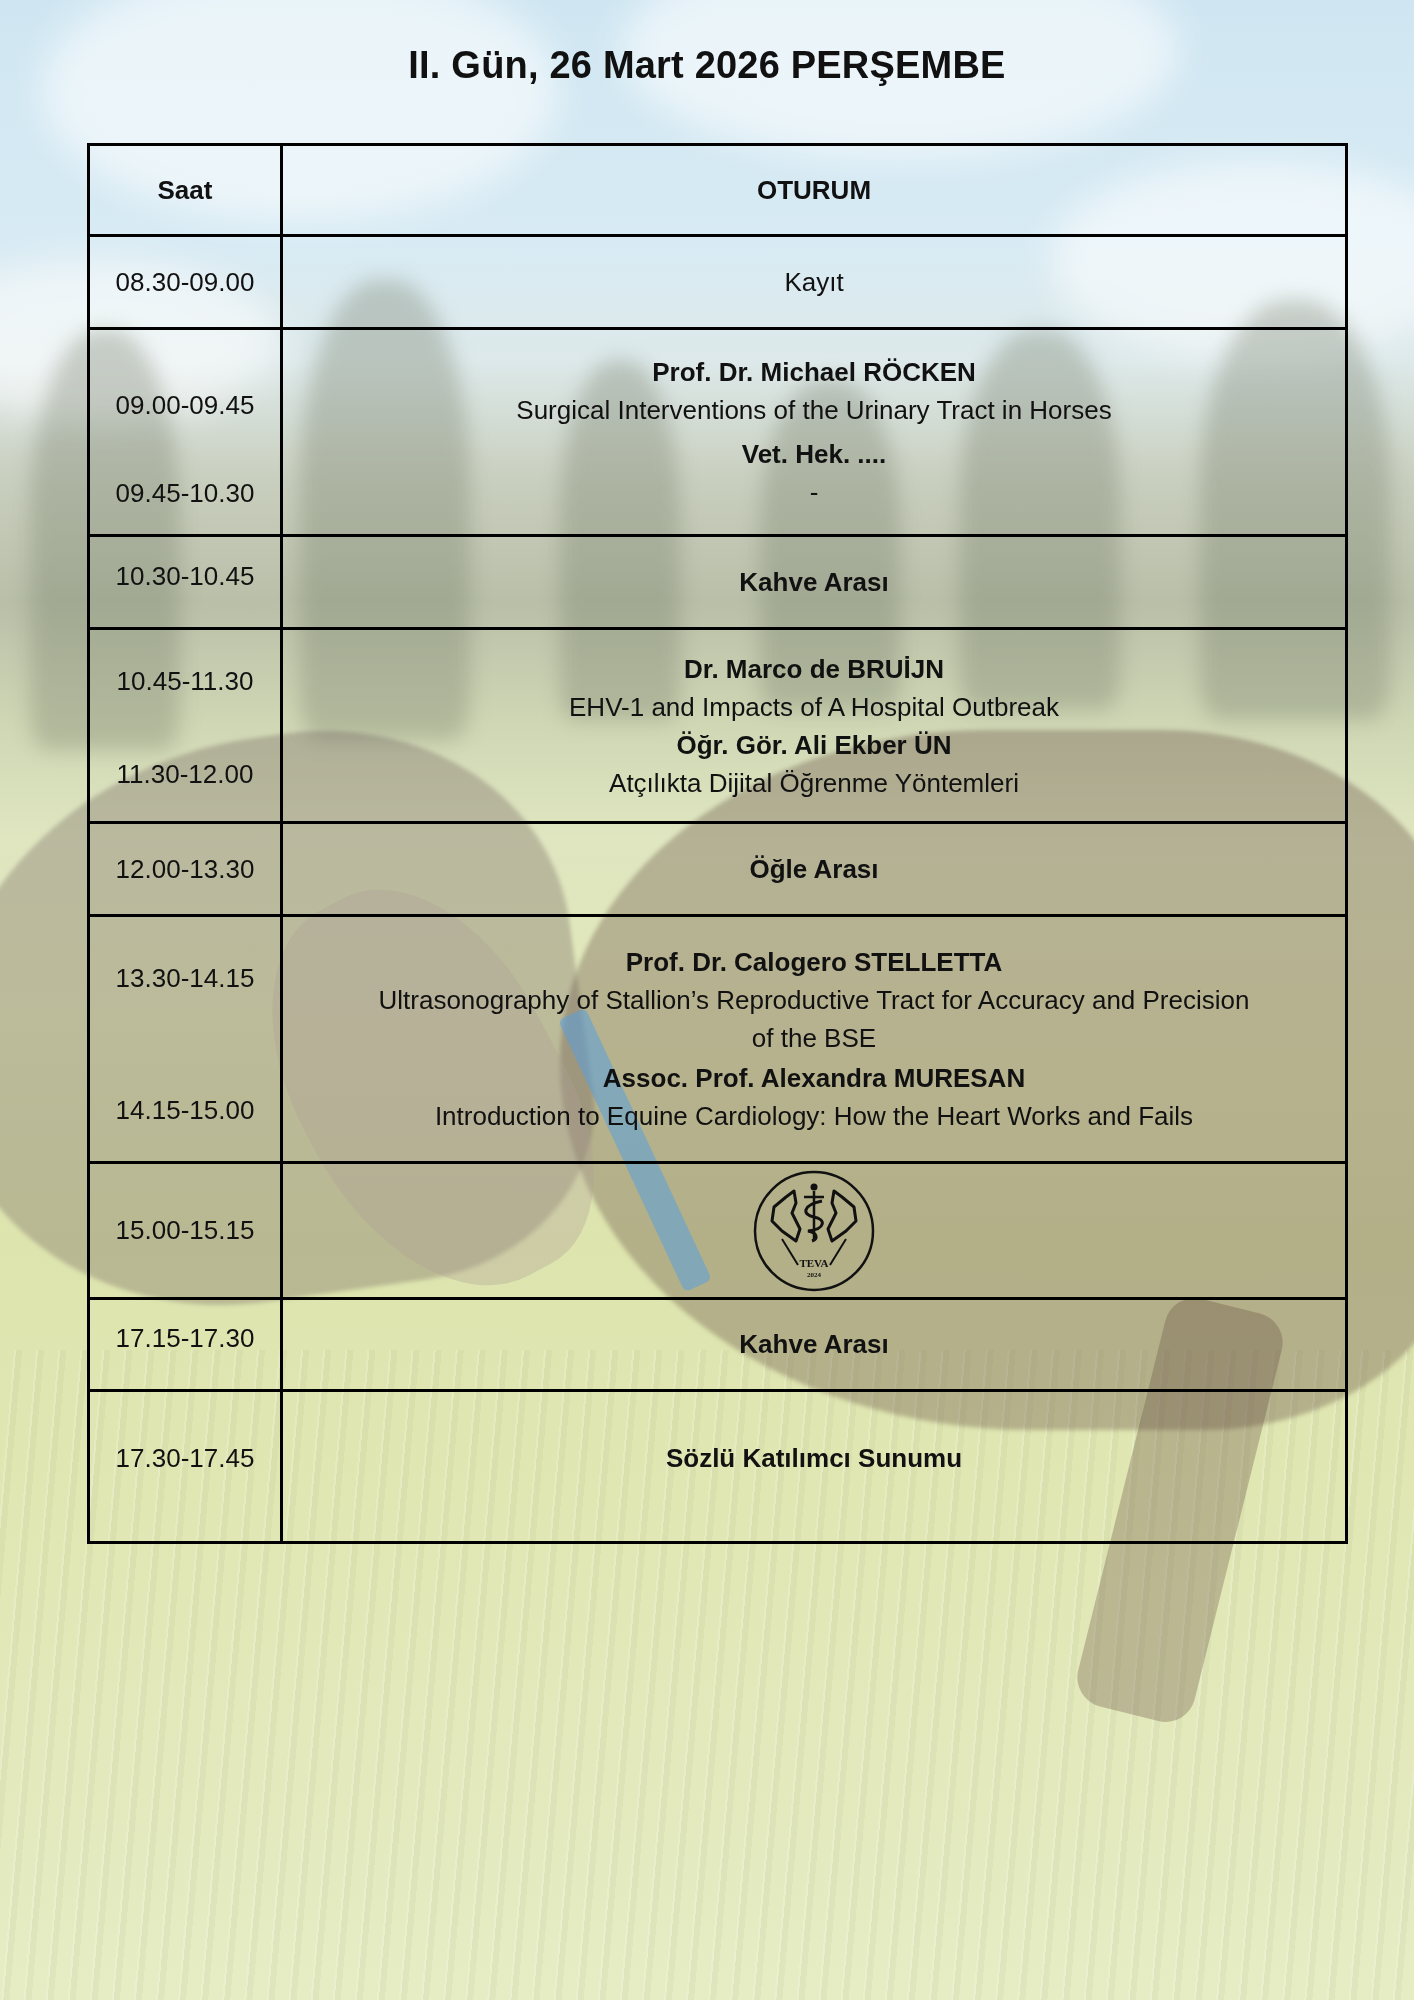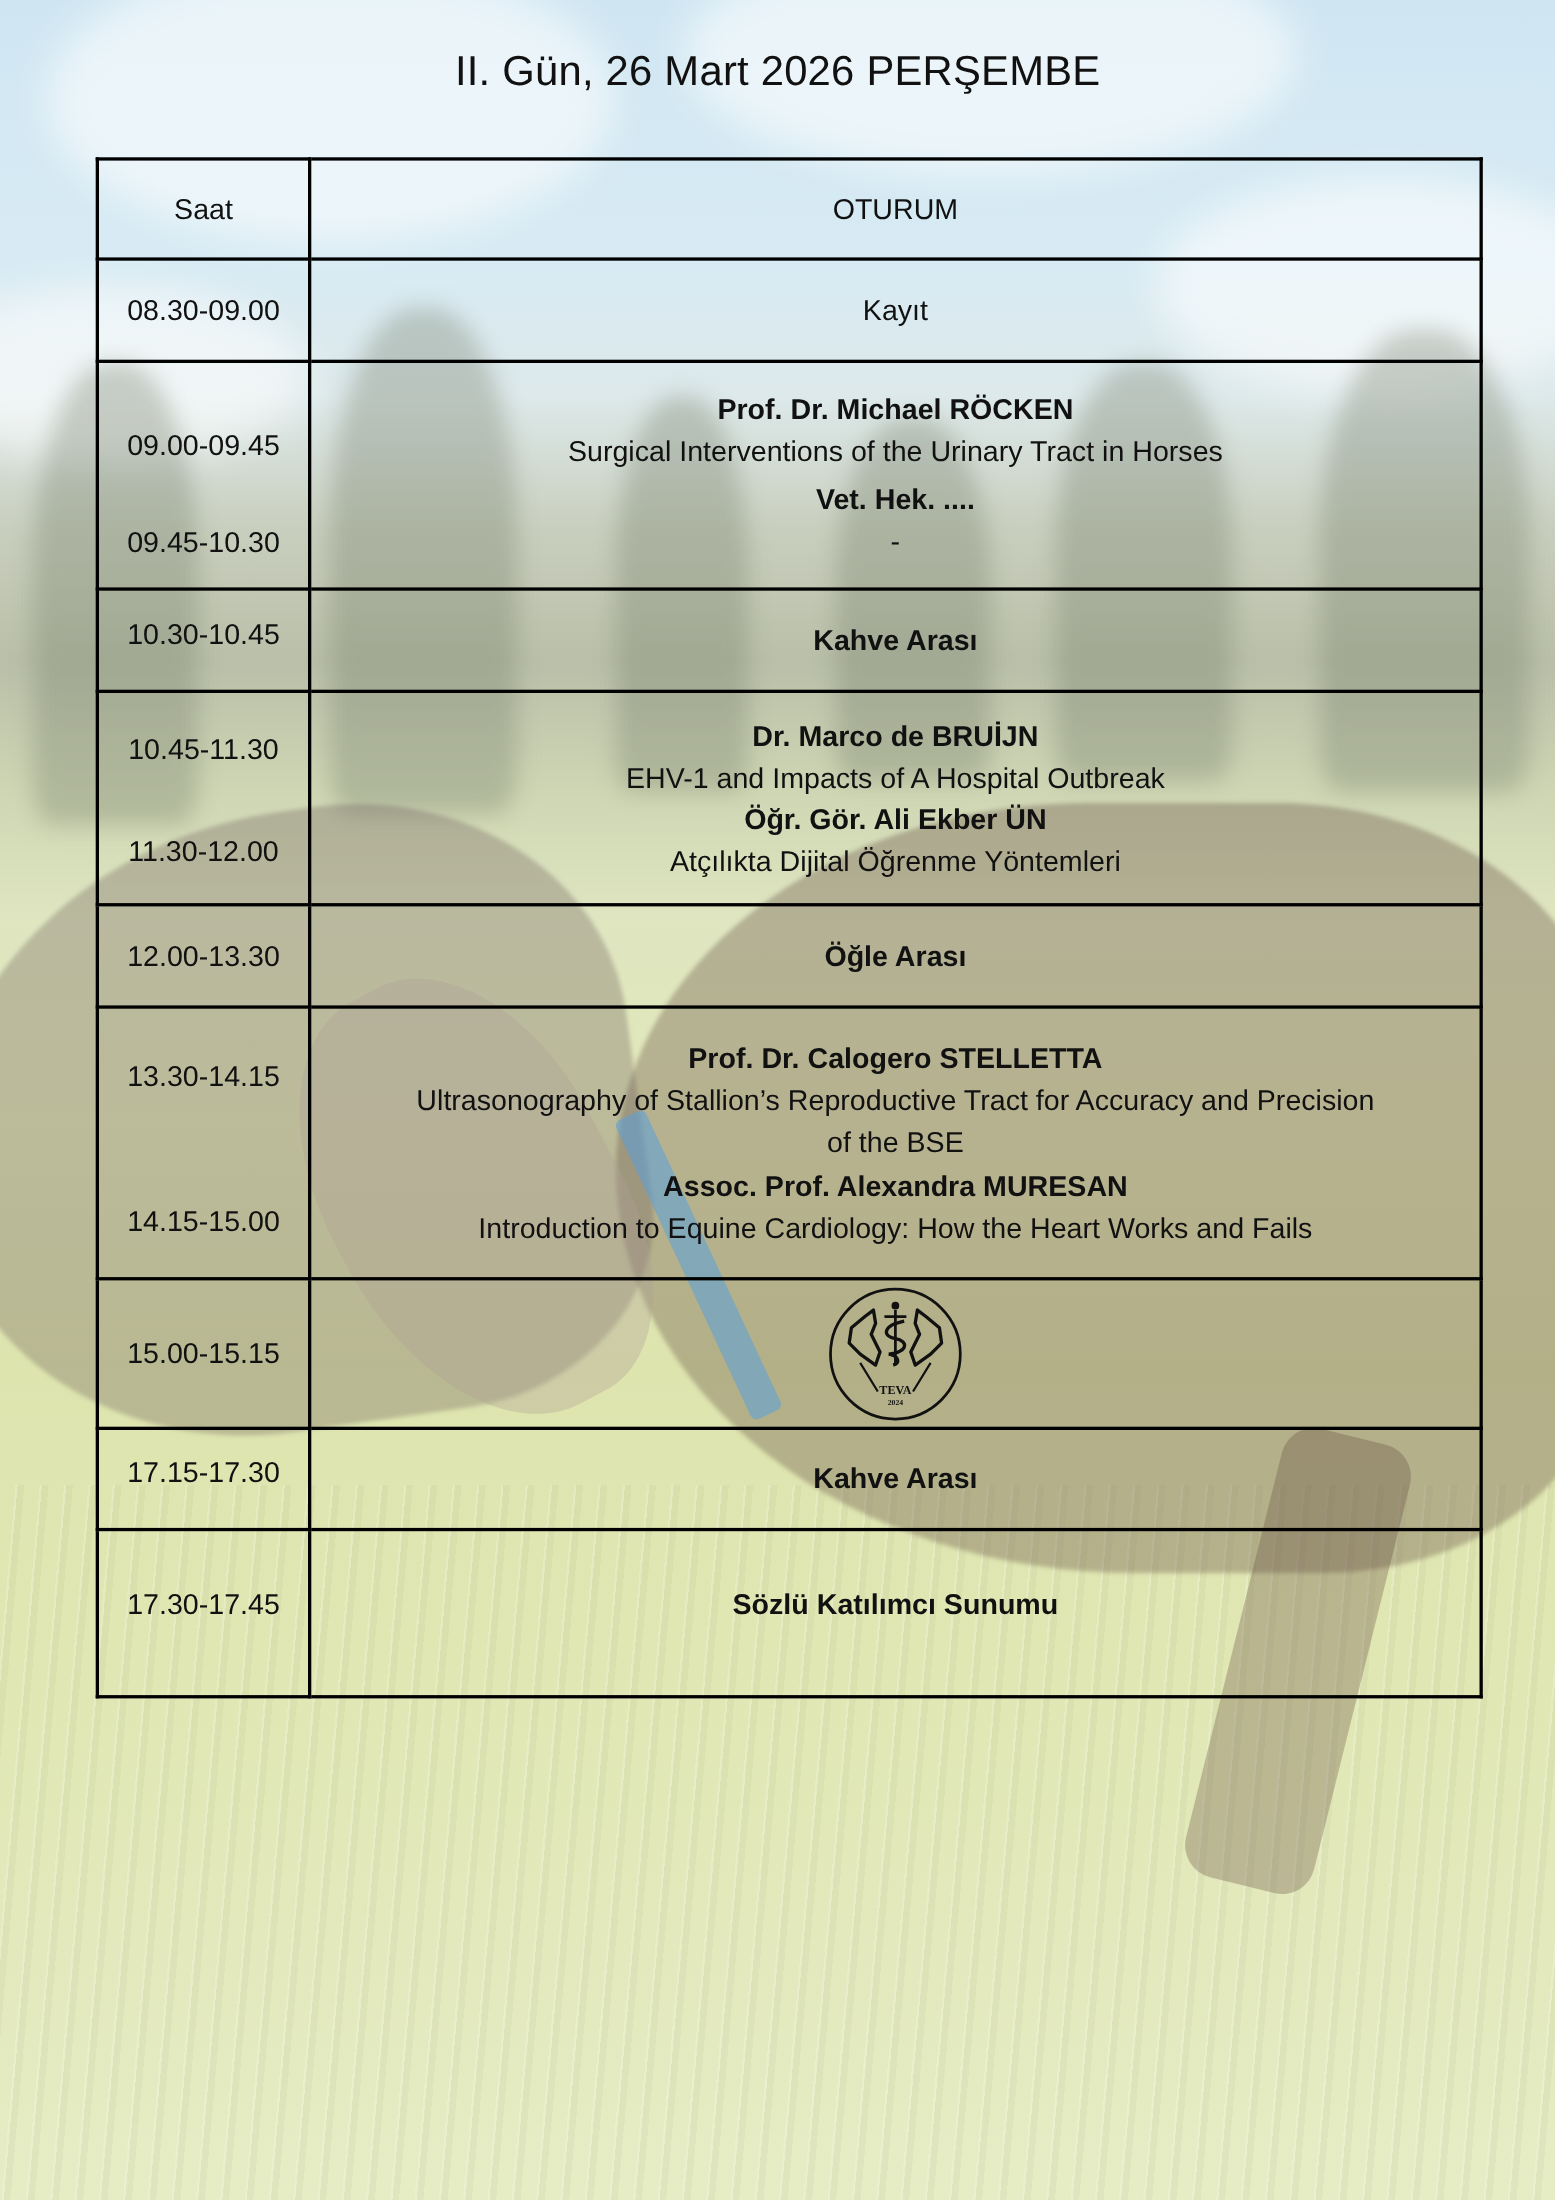--- a/index.html
+++ b/index.html
@@ -23,32 +23,32 @@
     background: rgba(95,70,60,0.33); border-radius: 50% 35% 30% 55%; filter: blur(2px); }
   .horse-right-leg { position: absolute; left: 1120px; top: 1300px; width: 120px; height: 420px;
     background: rgba(95,70,60,0.3); border-radius: 30px; transform: rotate(14deg); }
   .halter { position: absolute; left: 620px; top: 1000px; width: 30px; height: 300px;
     background: rgba(90,160,220,0.55); transform: rotate(-25deg); border-radius: 6px; }
   .grass-lines { position: absolute; left: 0; right: 0; top: 1350px; bottom: 0;
     background: repeating-linear-gradient(95deg, rgba(255,255,255,0.0) 0 14px, rgba(255,255,255,0.18) 14px 16px, rgba(140,150,110,0.08) 16px 22px); }
 
   .title {
     position: absolute; top: 44px; left: 0; width: 1414px; text-align: center;
-    font-size: 38px; font-weight: normal; letter-spacing: 0.2px;
+    font-size: 38px; font-weight: bold; letter-spacing: 0.2px;
   }
 
   .schedule {
     position: absolute; left: 87px; top: 143px; width: 1261px;
     border-collapse: collapse; table-layout: fixed;
   }
   .schedule td, .schedule th {
     border: 3px solid #000; padding: 0; text-align: center; vertical-align: middle;
   }
   .col-time { width: 193px; }
-  .schedule th { font-weight: normal; font-size: 26px; height: 88px; }
+  .schedule th { font-weight: bold; font-size: 26px; height: 88px; }
   .time-cell { font-size: 26px; position: relative; }
   .time-stack { position: absolute; left: 0; right: 0; font-size: 26px; text-align: center; margin-top: 28px; }
   .sess-cell { position: relative; }
   .speaker { font-weight: bold; font-size: 26px; line-height: 38px; }
   .talk { font-size: 26px; line-height: 38px; }
   .plain { font-size: 26px; }
   .bold-label { font-weight: bold; font-size: 26px; }
   .logo-wrap { display: flex; justify-content: center; align-items: center; }
 </style>
 </head>

